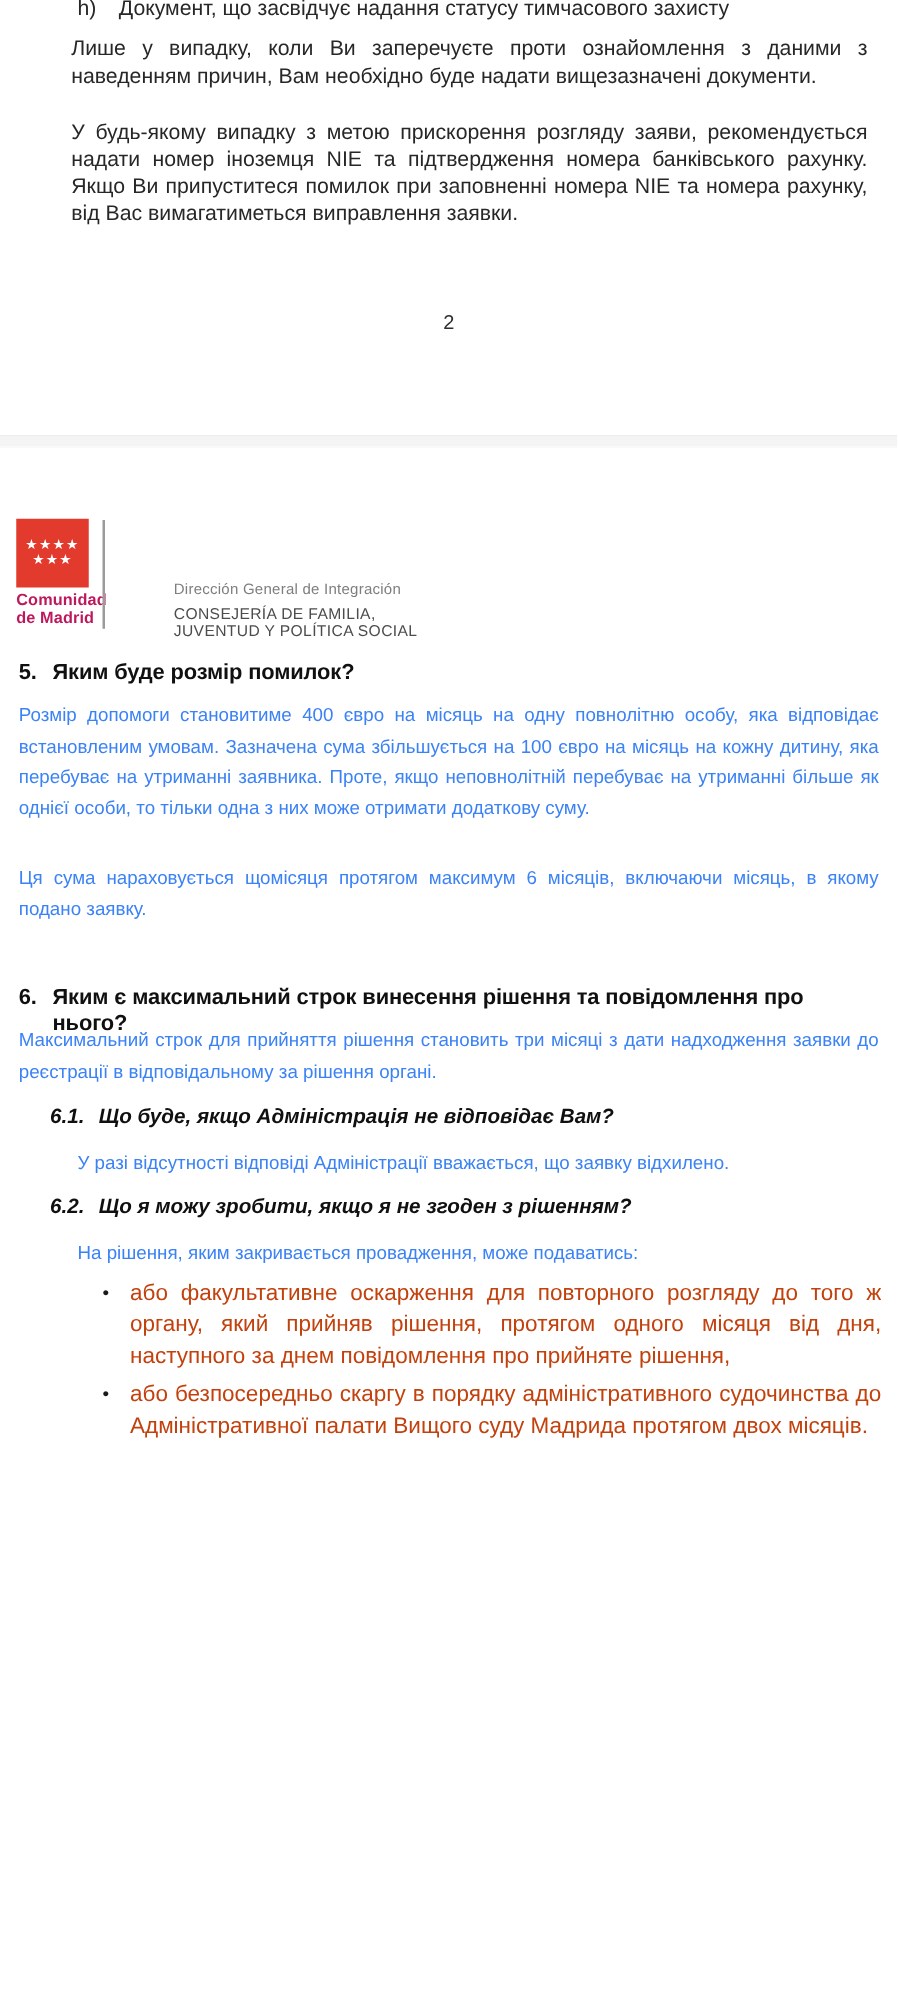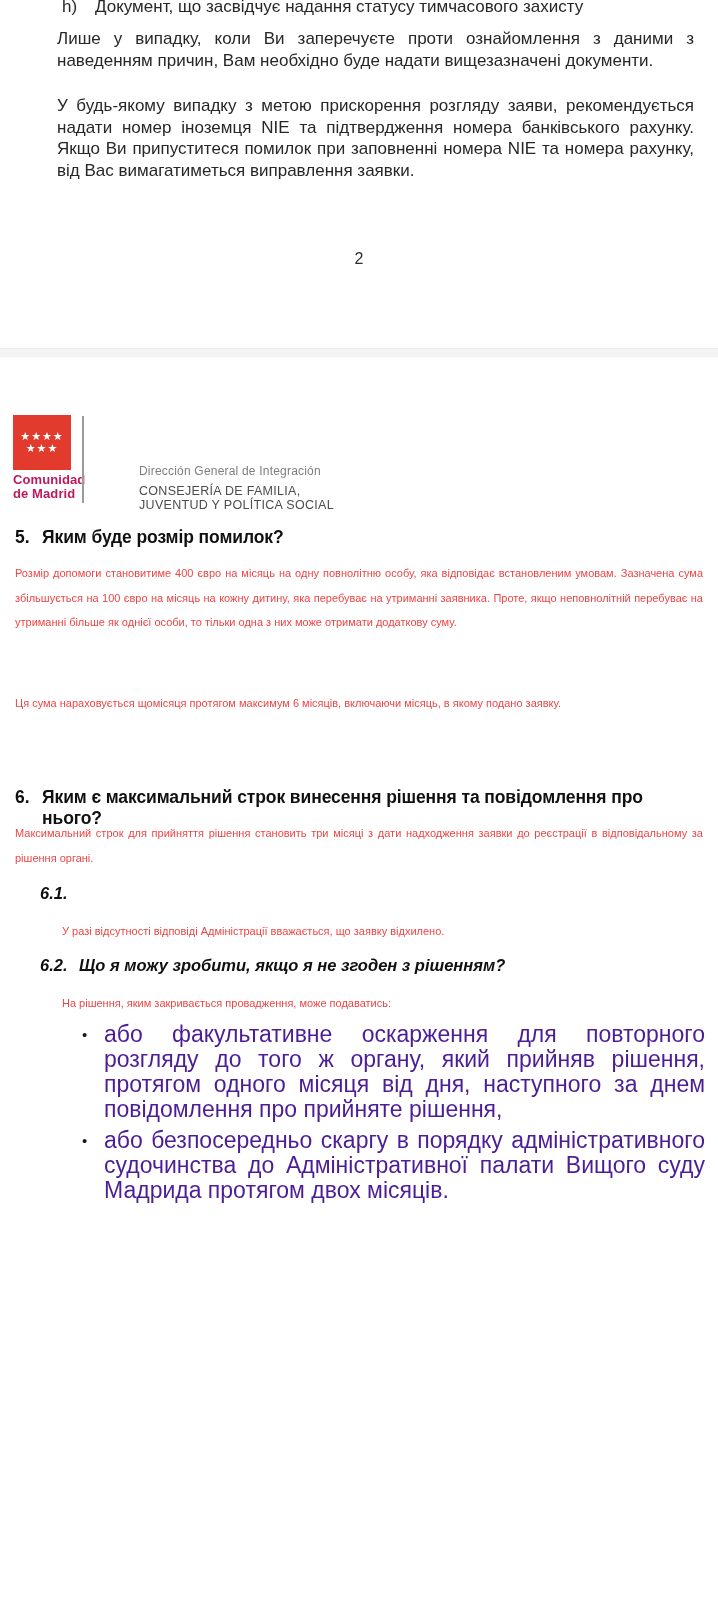--- a/index.html
+++ b/index.html
@@ -44,21 +44,21 @@
     font-weight: bold; font-size: 13px; line-height: 14px; color: #be185d; letter-spacing: 0.1px;
   }
   .logo-divider {
     position: absolute; left: 82px; top: 416px; width: 2px; height: 87px; background: #9b9b9b;
   }
   .dept-block { position: absolute; left: 95px; top: 464px; margin-left: 44px; }
   .dept-line1 { font-size: 12px; line-height: 14px; color: #7e7e7e; letter-spacing: 0.2px; }
   .dept-line23 { font-size: 12.5px; line-height: 13.5px; color: #4c4c4c; letter-spacing: 0.3px; }
   .dept-line23.first { margin-top: 7px; }
   
-  .p3-text { font-size: 11px; line-height: 24.6px; color: #ef4444; }
+  .p3-text { font-size: 15px; line-height: 24.6px; color: #3b82f6; }
   .sec-heading {
     position: absolute; display: flex;
     font-weight: bold; font-size: 17.5px; color: #101010; letter-spacing: -0.1px;
   }
   .sec-heading .sec-num { flex: 0 0 27px; }
   .sub-heading {
     position: absolute; display: flex;
     font-weight: bold; font-size: 16.5px; color: #101010; font-style: italic;
   }
   .sub-heading .sec-num { flex: 0 0 39px; }
@@ -67,21 +67,21 @@
   .sec5-para2 { position: absolute; left: 15px; top: 691px; width: 688px; text-align: justify; }
   .sec6-heading { left: 15px; top: 787px; width: 690px; }
   .sec6-para1 { position: absolute; left: 15px; top: 821px; width: 688px; text-align: justify; }
   .sub61-heading { left: 40px; top: 884px; width: 660px; }
   .sub61-para { position: absolute; left: 62px; top: 919px; width: 640px; }
   .sub62-heading { left: 40px; top: 956px; width: 660px; }
   .sub62-intro { position: absolute; left: 62px; top: 991px; width: 640px; }
   .bullet-list { position: absolute; left: 82px; top: 1022px; width: 623px; }
   .bullet-item { display: flex; margin-bottom: 6px; }
   .bullet-marker { flex: 0 0 22px; font-size: 15px; line-height: 25px; color: #1a1a1a; }
-  .bullet-text { flex: 1; font-size: 23px; line-height: 25px; text-align: justify; color: #4c1d95; }
+  .bullet-text { flex: 1; font-size: 18px; line-height: 25px; text-align: justify; color: #c2410c; }
 </style>
 </head>
 <body>
 
 <div class="canvas">
 
   <div>
 
     <div class="item-h p2-text">
       <span class="item-label">h)</span>
@@ -124,20 +124,21 @@
     <p class="sec5-para2 p3-text">Ця сума нараховується щомісяця протягом максимум 6 місяців, включаючи місяць, в якому подано заявку.</p>
 
     <div class="sec-heading sec6-heading">
       <span class="sec-num">6.</span>
       <span>Яким є максимальний строк винесення рішення та повідомлення про нього?</span>
     </div>
     <p class="sec6-para1 p3-text">Максимальний строк для прийняття рішення становить три місяці з дати надходження заявки до реєстрації в відповідальному за рішення органі.</p>
 
     <div class="sub-heading sub61-heading">
       <span class="sec-num">6.1.</span>
+      <span>Що буде, якщо Адміністрація не відповідає Вам?</span>
     </div>
     <p class="sub61-para p3-text">У разі відсутності відповіді  Адміністрації вважається, що заявку відхилено.</p>
 
     <div class="sub-heading sub62-heading">
       <span class="sec-num">6.2.</span>
       <span>Що я можу зробити, якщо я не згоден з рішенням?</span>
     </div>
     <p class="sub62-intro p3-text">На рішення, яким закривається провадження, може подаватись:</p>
 
     <div class="bullet-list">

